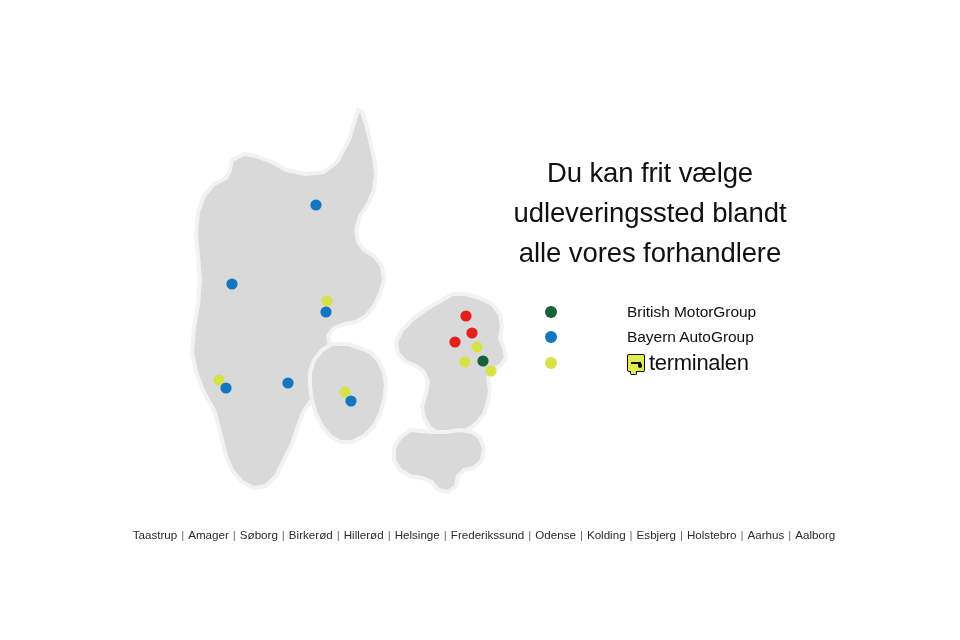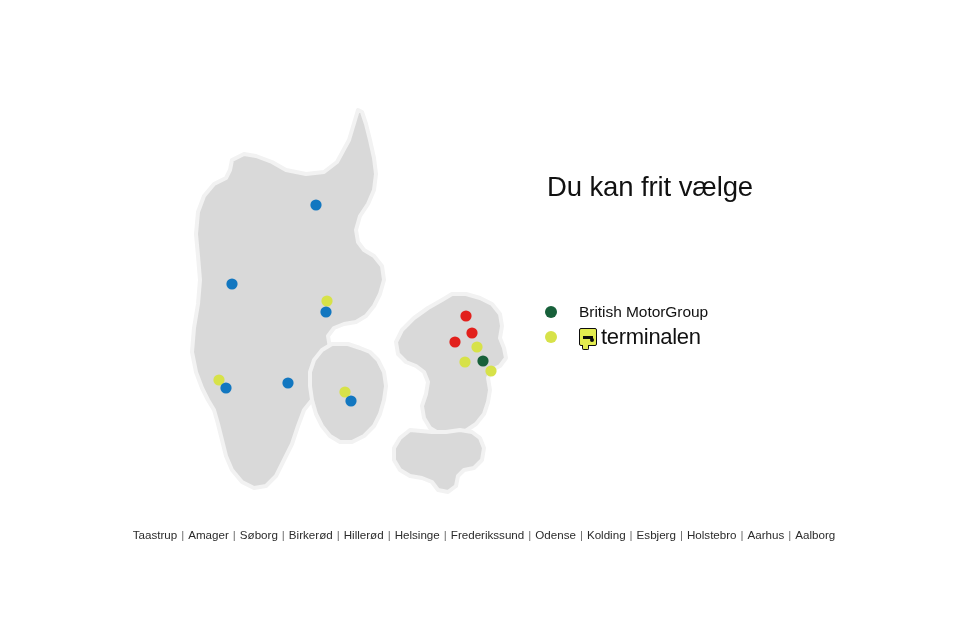--- a/index.html
+++ b/index.html
@@ -35,35 +35,35 @@
     position: absolute;
     left: 450px;
     top: 153px;
     width: 400px;
     text-align: center;
     font-size: 27.5px;
     line-height: 40px;
     font-weight: 400;
     color: #111111;
     letter-spacing: -0.1px;
-    margin-top: 14px;
   }
   #headline .hl-line { display: block; white-space: nowrap; }
 
   
   #legend {
     position: absolute;
     left: 545px;
     top: 299px;
     width: 320px;
   }
   .legend-row {
     display: flex;
     align-items: center;
     height: 25.5px;
+    gap: 48px;
   }
   .legend-swatch {
     width: 12px; height: 12px;
     border-radius: 50%;
     flex: 0 0 12px;
     margin-right: 22px;
   }
   .legend-label {
     font-size: 15.5px;
     color: #111111;
@@ -181,29 +181,35 @@
           <circle cx="289" cy="243" r="5.6" fill="#d7e249" class="map-dot"></circle>
           <circle cx="277" cy="258" r="5.6" fill="#d7e249" class="map-dot"></circle>
           <circle cx="295" cy="257" r="5.6" fill="#17603a" class="map-dot"></circle>
           <circle cx="303" cy="267" r="5.6" fill="#d7e249" class="map-dot"></circle>
         </g>
     </svg>
   </div>
 
   <div id="headline">
     <span class="hl-line">Du kan frit vælge</span>
+    <span class="hl-line">udleveringssted blandt</span>
+    <span class="hl-line">alle vores forhandlere</span>
   </div>
 
   <div id="legend">
 
     <div class="legend-row">
       <span class="legend-swatch" style="background: rgb(23, 96, 58);"></span>
       <span class="legend-label">British MotorGroup</span>
     </div>
 
+    <div class="legend-row">
+      <span class="legend-swatch" style="background: rgb(18, 119, 192);"></span>
+      <span class="legend-label">Bayern AutoGroup</span>
+    </div>
 
     <div class="legend-row">
       <span class="legend-swatch" style="background: rgb(215, 226, 73);"></span>
       <span class="terminalen-lockup">
         <span class="term-mark">
           <span class="tm-bar"></span>
           <span class="tm-dot"></span>
           <span class="tm-notch"></span>
         </span>
         <span class="term-word">terminalen</span>

